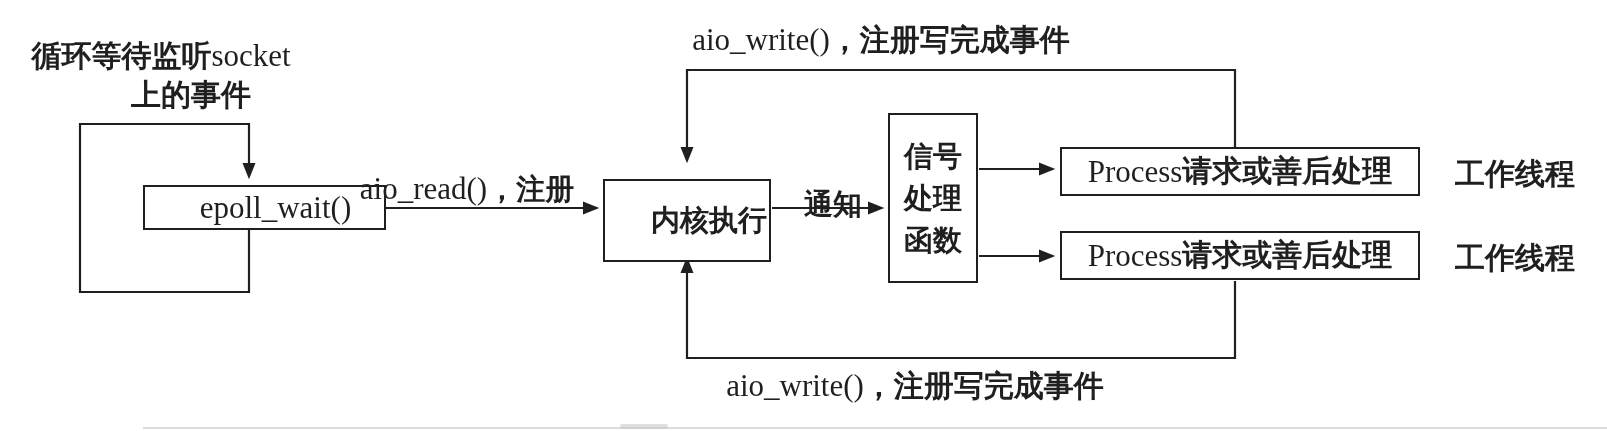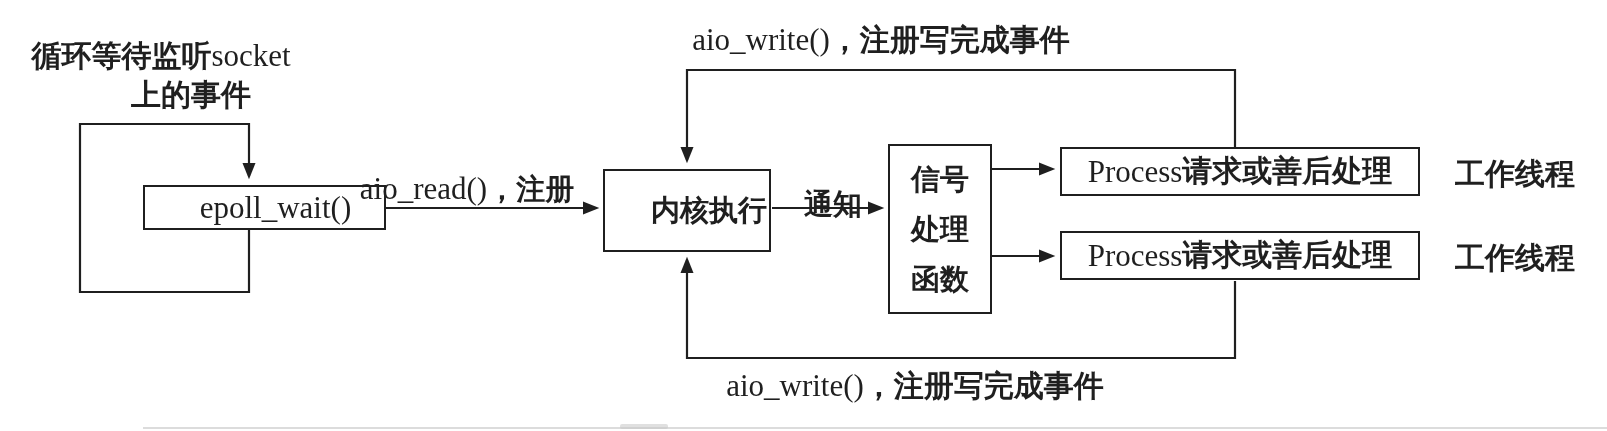--- a/index.html
+++ b/index.html
@@ -70,27 +70,27 @@
 
   <div class="box" style="left:143px; top:185px; width:243px; height:45px;padding-left:22px;">
     <span class="latin fs31">epoll_wait()</span>
   </div>
 
 
   <div class="lbl cx" style="left:467px; top:171px;">
     <span class="latin fs31">aio_read()</span><span class="cjk fs29">，注册</span>
   </div>
 
-  <div class="box" style="left:603px; top:169px; width:168px; height:83px;padding-left:44px;">
+  <div class="box" style="left:603px; top:179px; width:168px; height:83px;padding-left:44px;">
     <span class="cjk fs29" style="line-height:1.25;">内核执行</span>
   </div>
 
   <div class="lbl cx fs29 cjk" style="left:833px; top:188px;">通知</div>
 
-  <div class="box" style="left:888px; top:144px; width:104px; height:170px;gap:8px;">
+  <div class="box" style="left:888px; top:113px; width:90px; height:170px;">
     <span class="cjk fs29" style="line-height:1.45;">信号</span>
     <span class="cjk fs29" style="line-height:1.45;text-align:right;">处理</span>
     <span class="cjk fs29" style="line-height:1.45;">函数</span>
   </div>
 
   <div class="box" style="left:1060px; top:147px; width:360px; height:49px; flex-direction:row;">
     <span class="latin fs31">Process</span>
       <span class="cjk fs30">请求或善后处理</span>
   </div>
 

